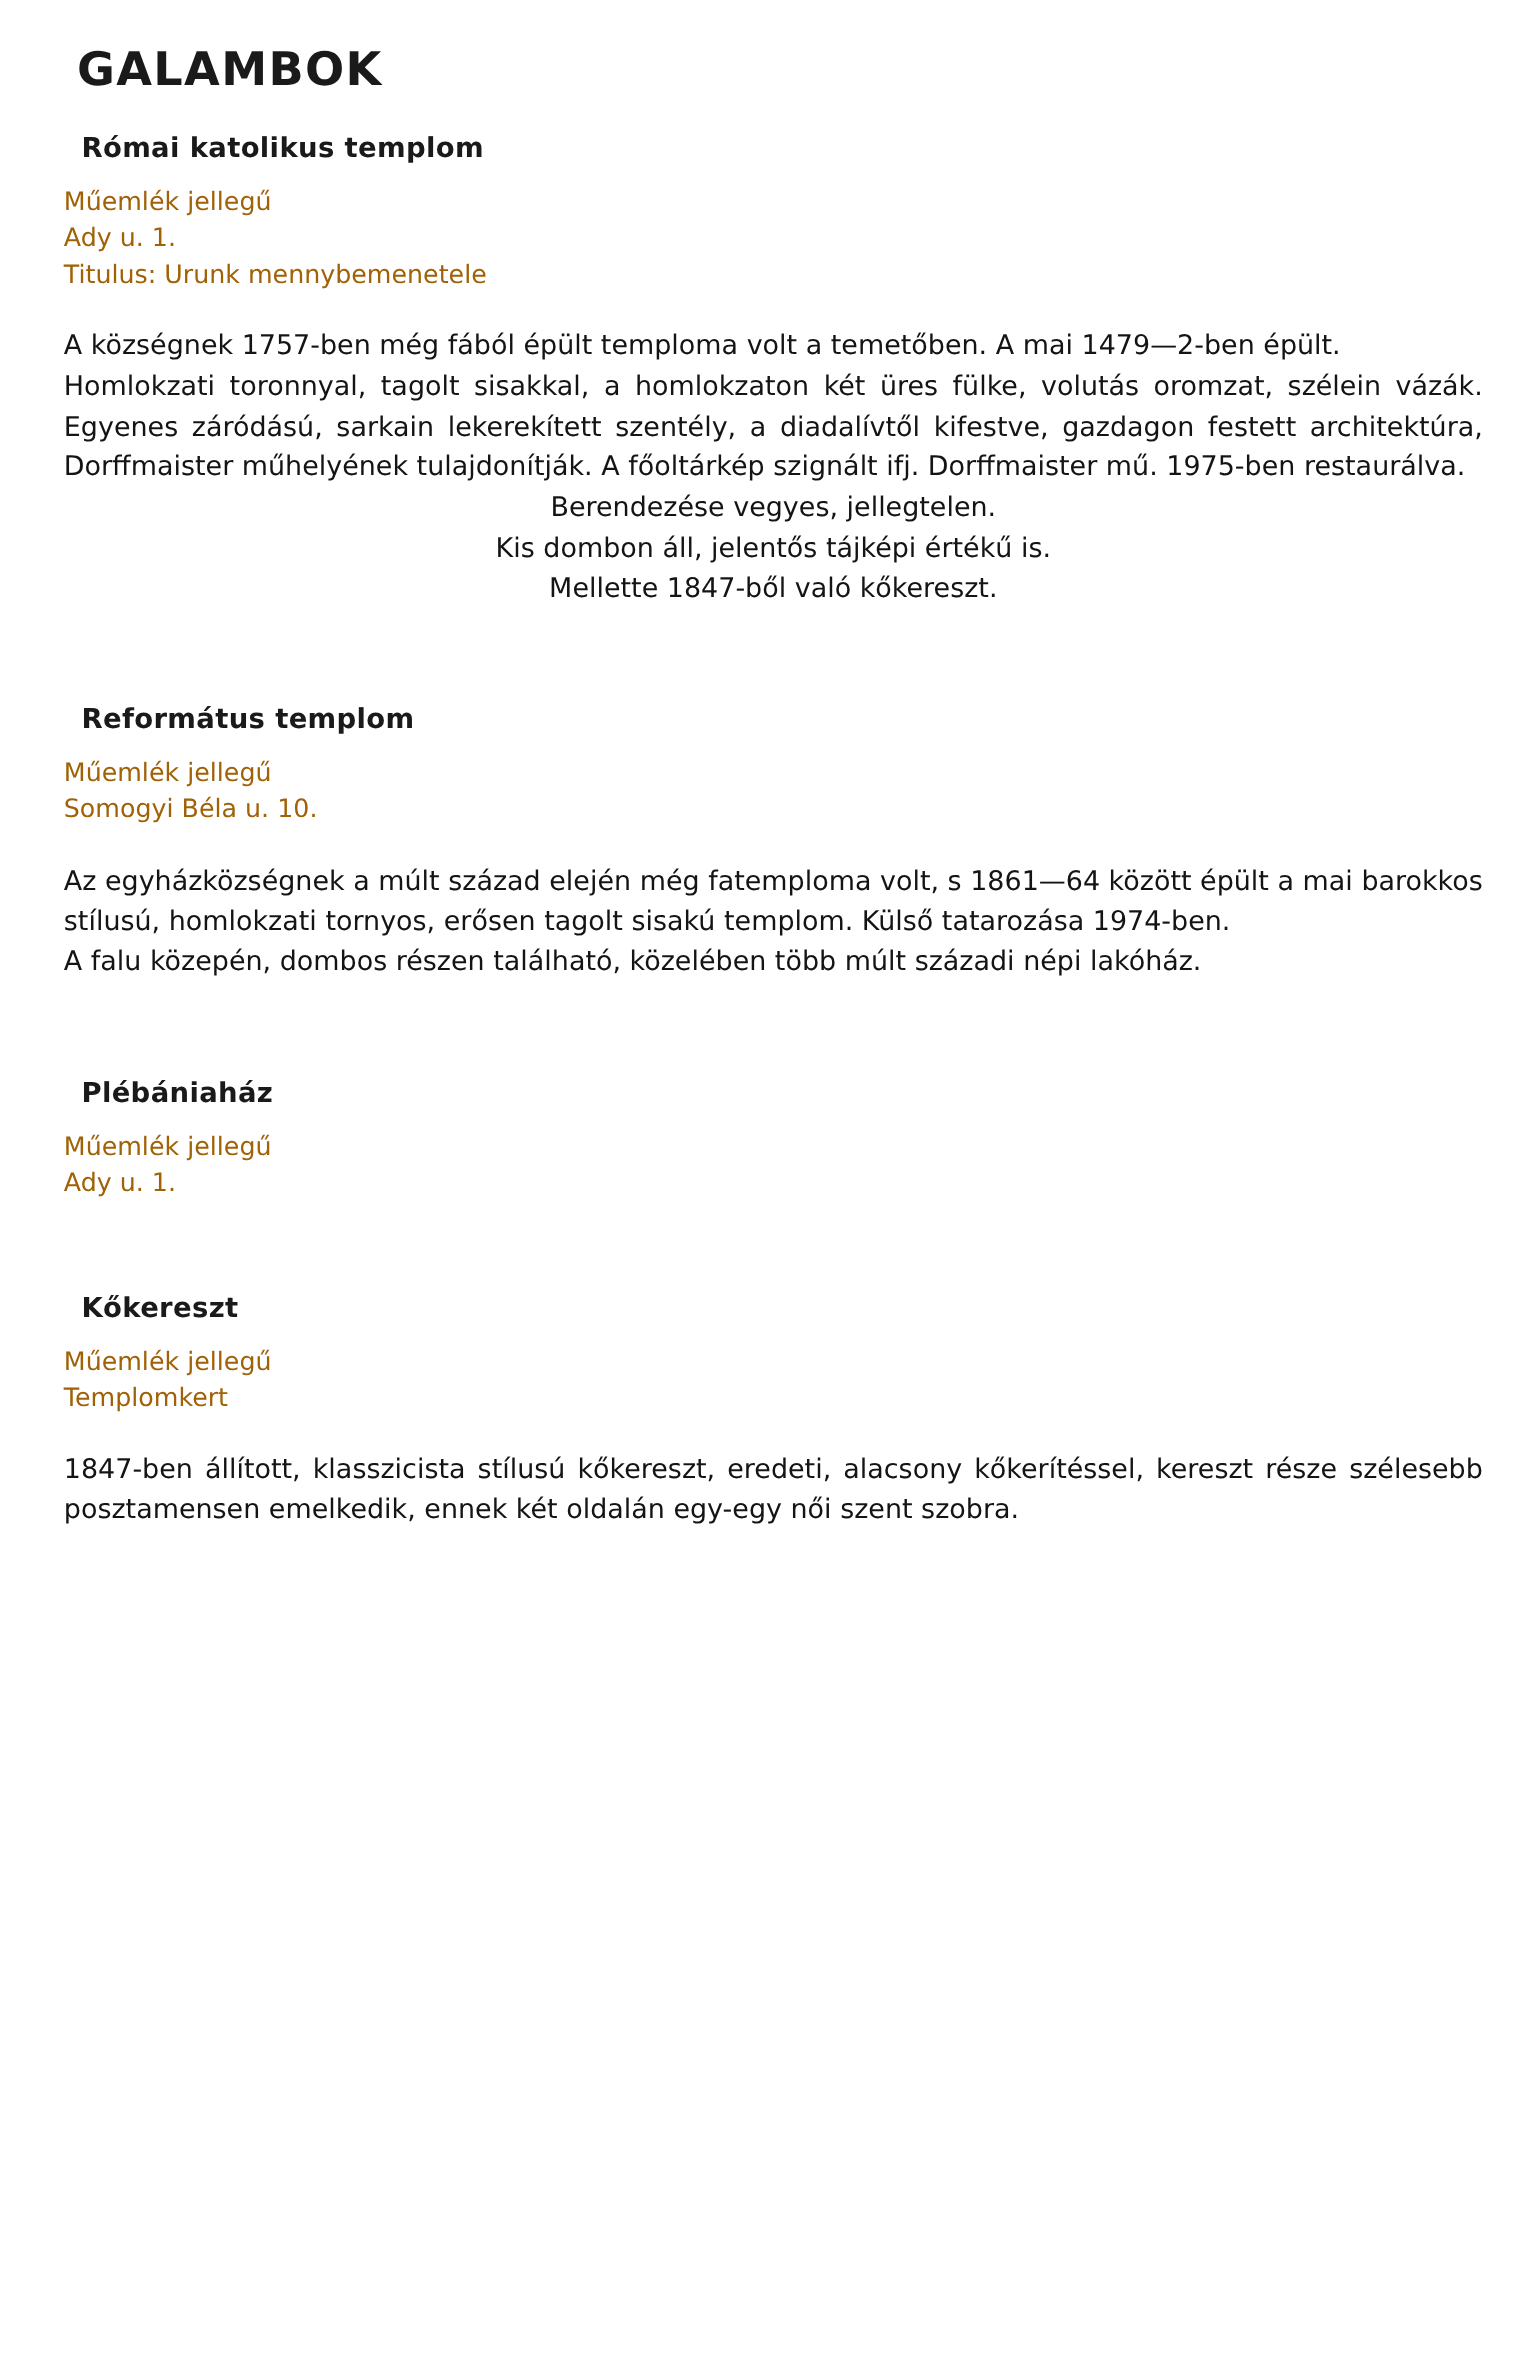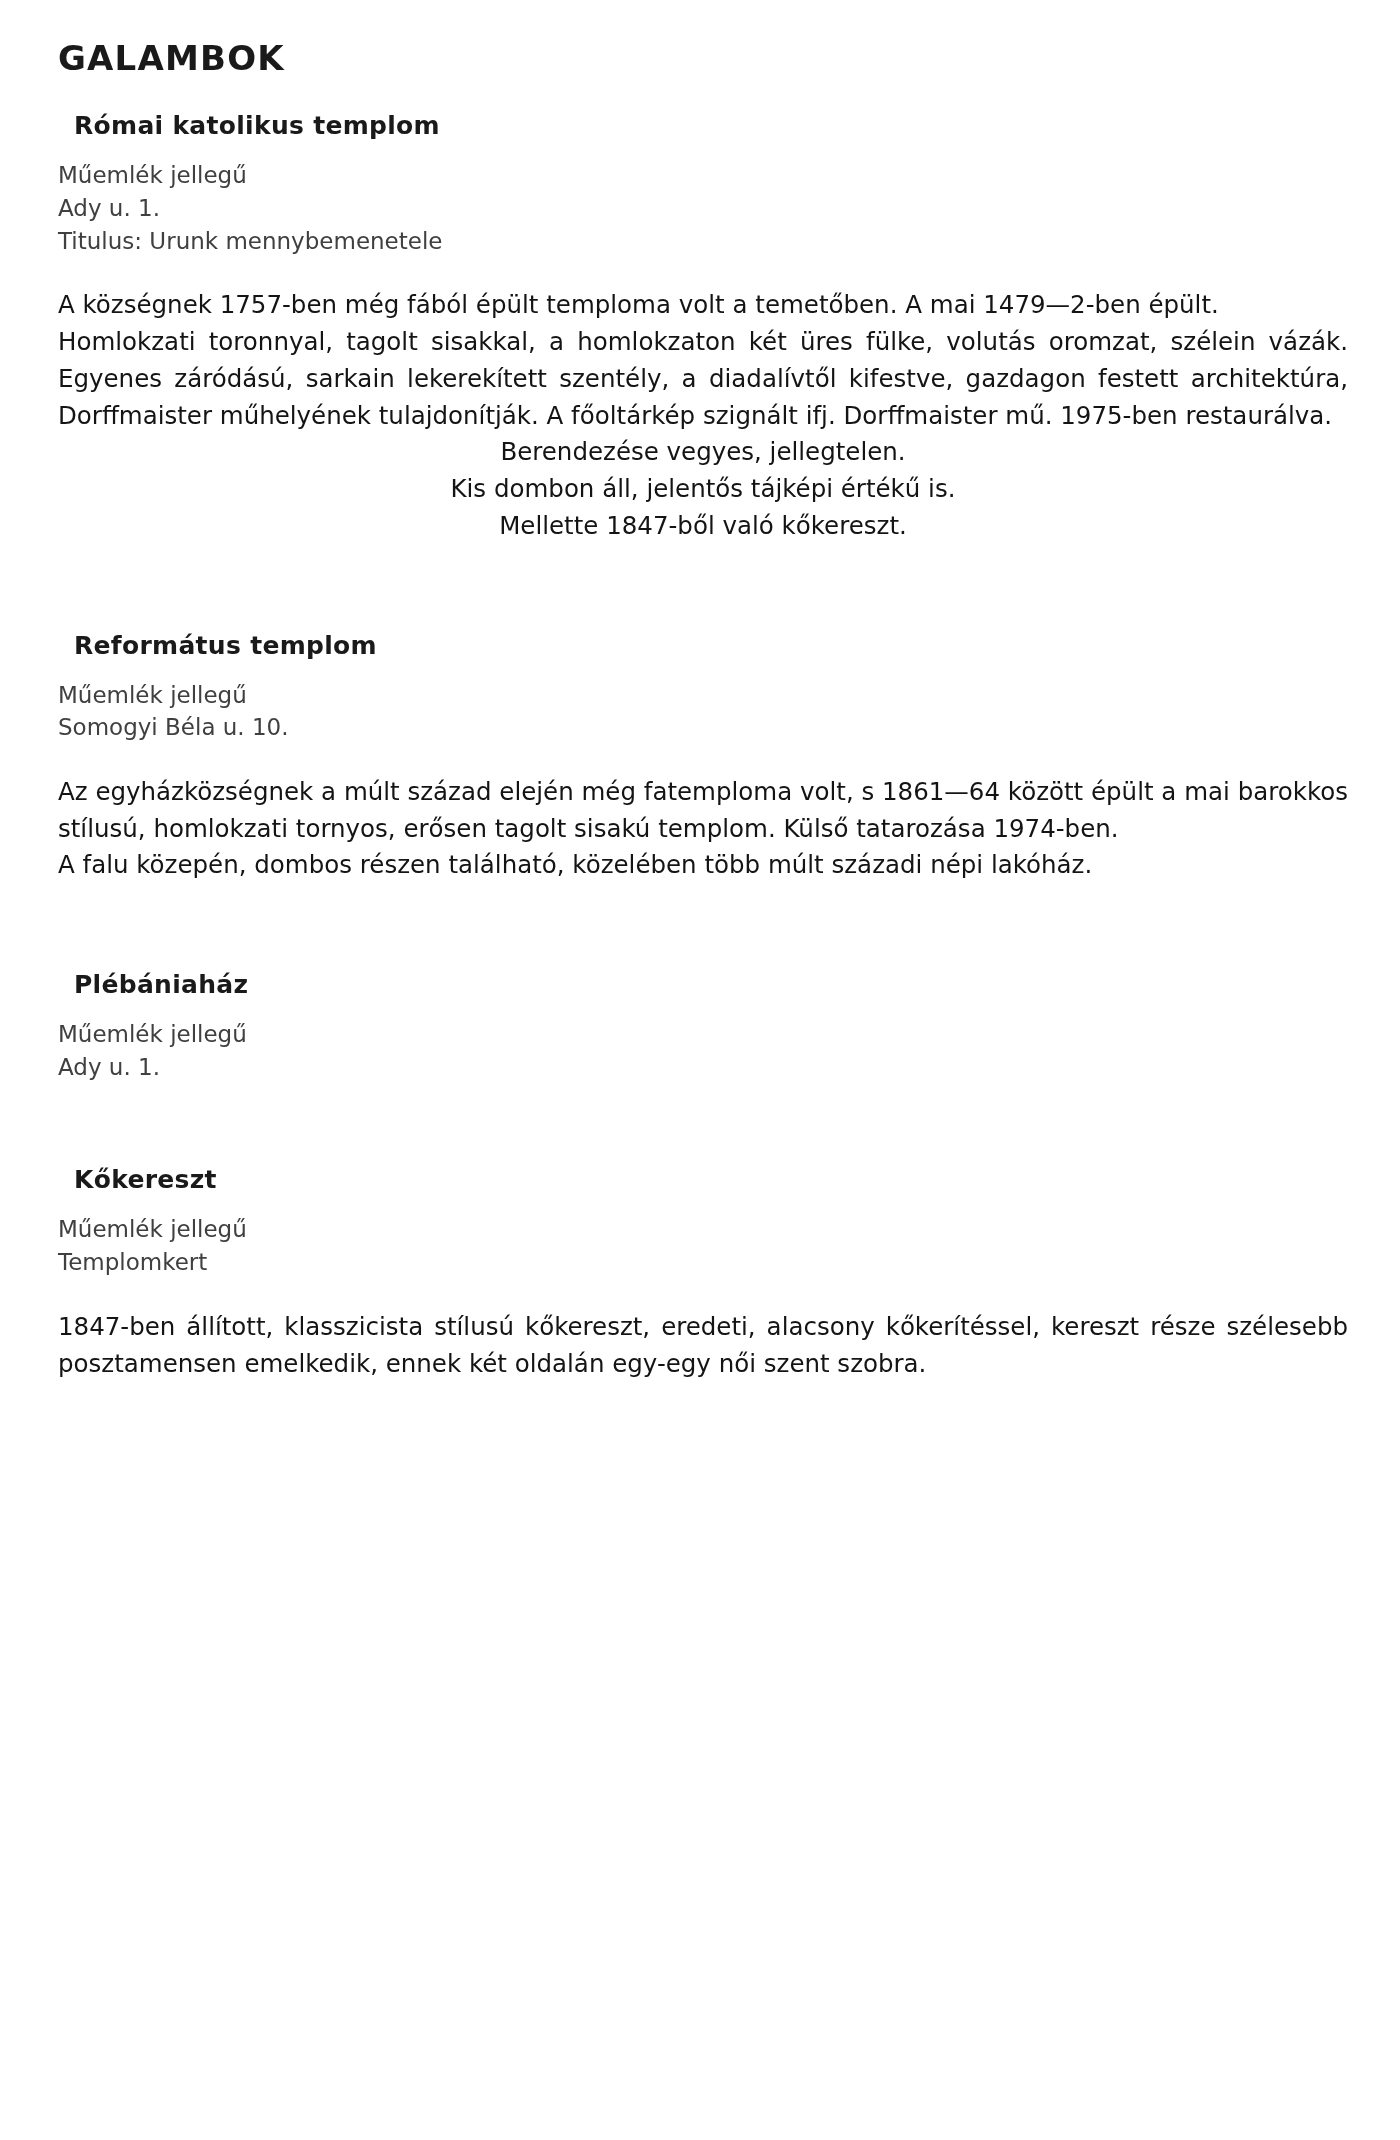--- a/index.html
+++ b/index.html
@@ -22,45 +22,45 @@
     padding: 30px 40px 40px 46px;
     background: #ffffff;
   }
   .content {
     width: 1290px;
     margin: 0 auto;
   }
 
   
   .place-title {
-    font-size: 34px;
+    font-size: 42px;
     font-weight: bold;
     letter-spacing: 1.2px;
-    margin: 10px 0 0 0;
+    margin: 10px 0 0 12px;
     padding: 0;
     line-height: 1.1;
   }
 
   
   .section {
     margin-top: 0;
   }
   .section-title {
     font-size: 25px;
     font-weight: bold;
     letter-spacing: 0.3px;
     margin: 16px;
     padding: 0;
     line-height: 1.2;
   }
   .meta-block {
     margin-top: 18px;
     font-size: 23px;
     line-height: 1.42;
-    color: #404040;
+    color: #a16207;
   }
   .meta-line {
     white-space: nowrap;
   }
   .body-block {
     margin-top: 30px;
     font-size: 24.5px;
     line-height: 1.5;
     text-align: justify;
     text-justify: inter-word;

